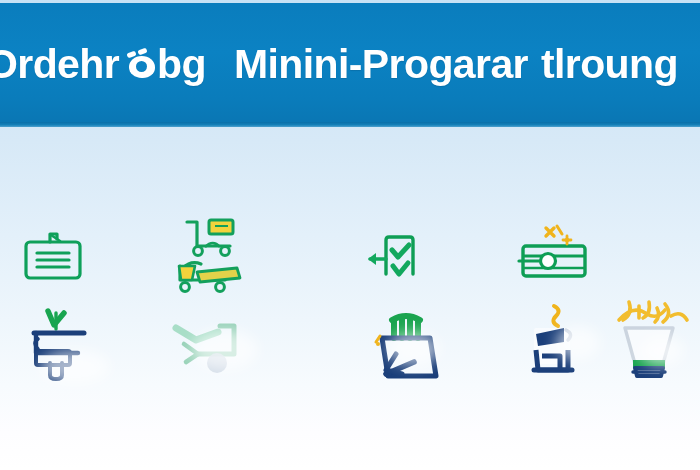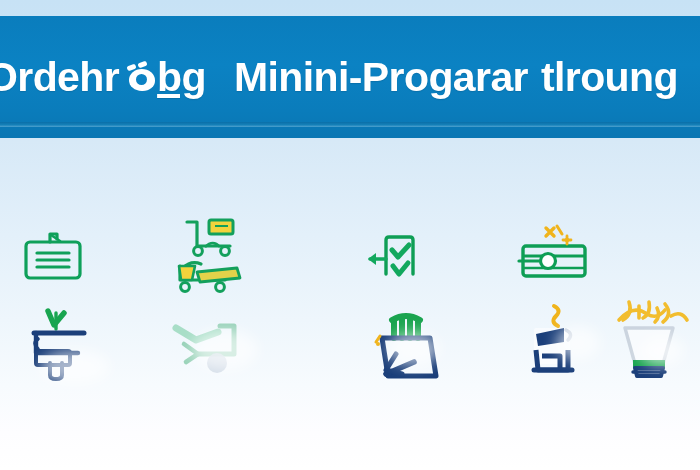--- a/index.html
+++ b/index.html
@@ -20,21 +20,21 @@
       #e3f0fa 50%,
       #eef6fc 68%,
       #f7fbfe 82%,
       #fdfdff 92%,
       #ffffff 100%);
   }
 
   
   #header {
     position:absolute;
-    left:0; top:16px;
+    left:0; top:3px;
     width:700px; height:122px;
     background:linear-gradient(to bottom, #0a7dbd 0%, #0b82c3 40%, #0a7cbb 78%, #0a76b3 100%);
     overflow:hidden;
   }
   #header-underline {
     position:absolute;
     left:0; top:122px;
     width:700px; height:5px;
     background:linear-gradient(to bottom,#0a6ea8 0%, #1480b8 55%, #4fa2cf 100%);
   }
@@ -81,21 +81,21 @@
     width:26px; height:22px;
     background:#ffffff;
     border-radius:50% 52% 48% 50%;
   }
   #title-blob .blob-notch {
     position:absolute; left:11px; top:14px;
     width:11px; height:11px;
     background:#0b82c3;
     border-radius:50%;
   }
-  #title-b { margin-left:-4px;text-decoration:underline; }
+  #title-b { margin-left:-4px; }
   #title-c { margin-left:13px; }
   #title-d { margin-left:28px; }
 
   
   #icon-area {
     position:absolute;
     left:0; top:200px;
     width:700px; height:220px;
   }
   .icon-cell {

